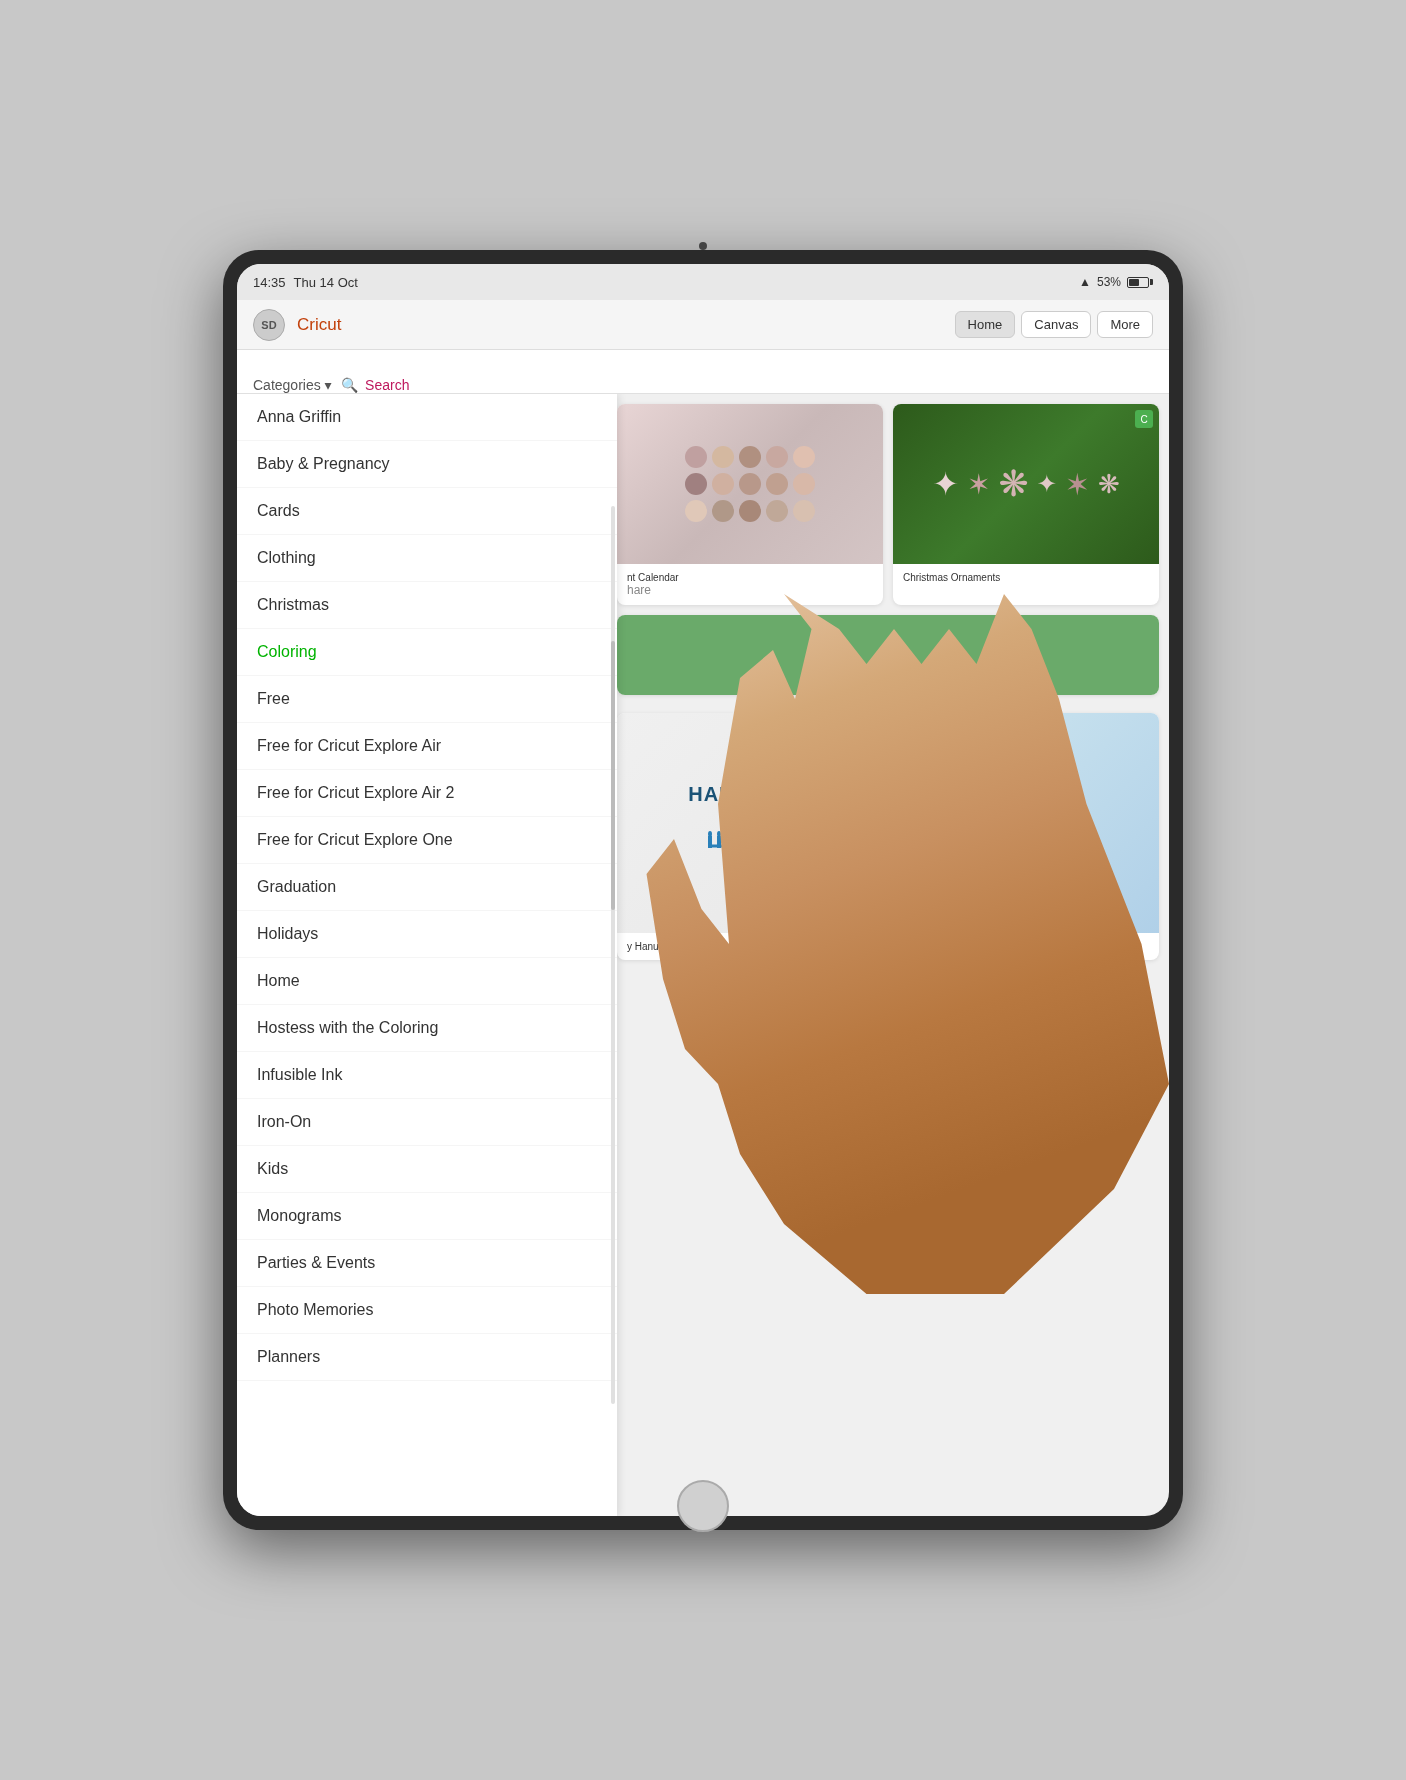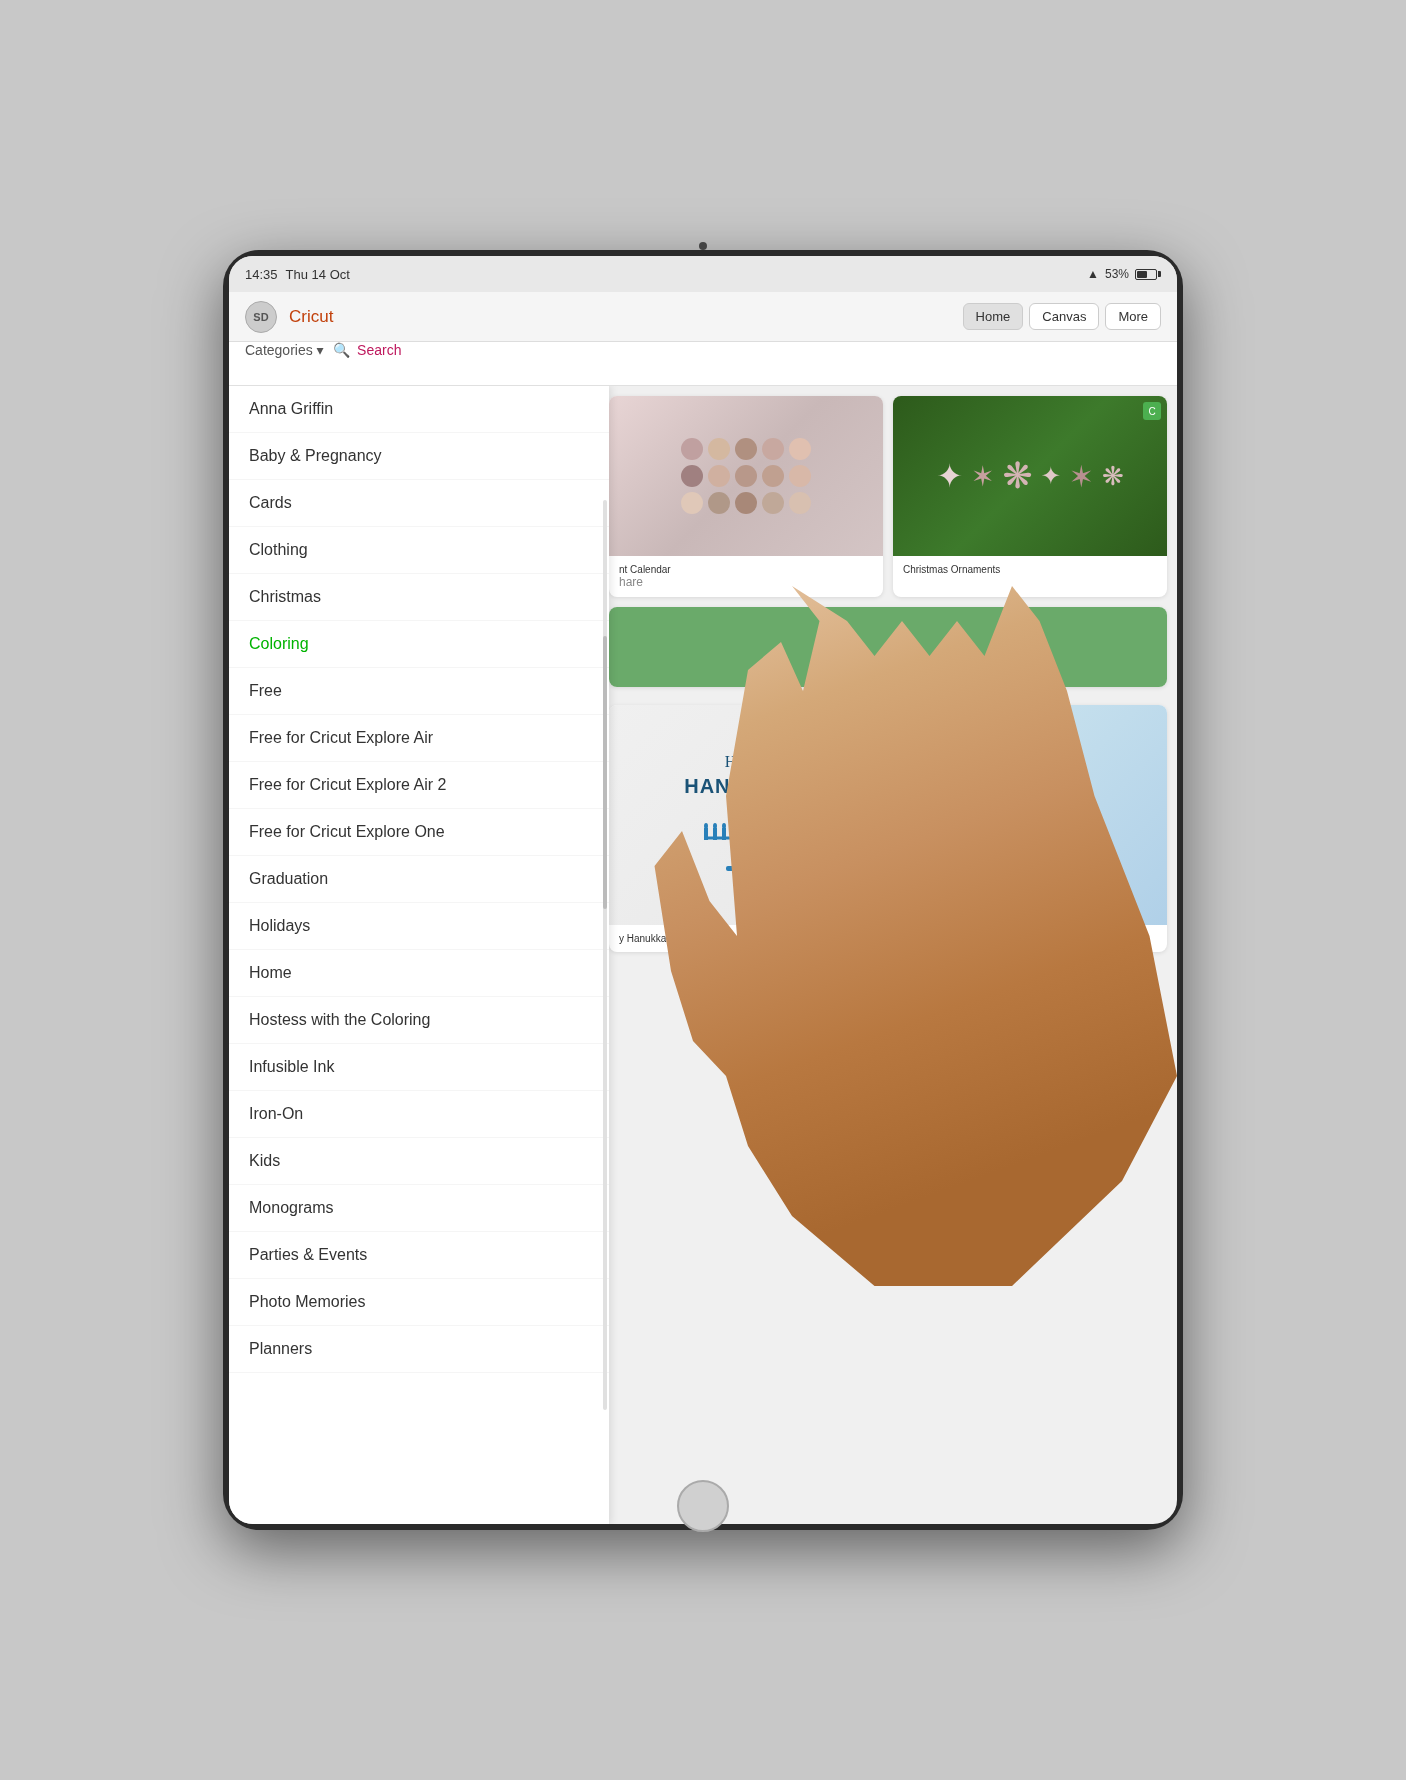--- a/index.html
+++ b/index.html
@@ -12,21 +12,21 @@
       justify-content: center;
       align-items: center;
       font-family: -apple-system, 'Helvetica Neue', Helvetica, Arial, sans-serif;
     }
 
     .tablet-outer {
       width: 960px;
       height: 1280px;
       background: #2a2a2a;
       border-radius: 36px;
-      padding: 6px;
+      padding: 14px;
       position: relative;
       box-shadow: 0 20px 60px rgba(0,0,0,0.5);
     }
 
     .tablet-inner {
       width: 100%;
       height: 100%;
       background: #f0f0f0;
       border-radius: 24px;
       overflow: hidden;
@@ -169,21 +169,21 @@
 
     .nav-btn.active {
       background: #e0e0e0;
     }
 
     
     .filter-bar {
       background: white;
       height: 44px;
       display: flex;
-      align-items: flex-start;
+      align-items: flex-end;
       padding: 0 16px;
       gap: 10px;
       border-bottom: 1px solid #e0e0e0;
       flex-shrink: 0;
     }
 
     .categories-btn {
       display: flex;
       align-items: center;
       gap: 4px;

